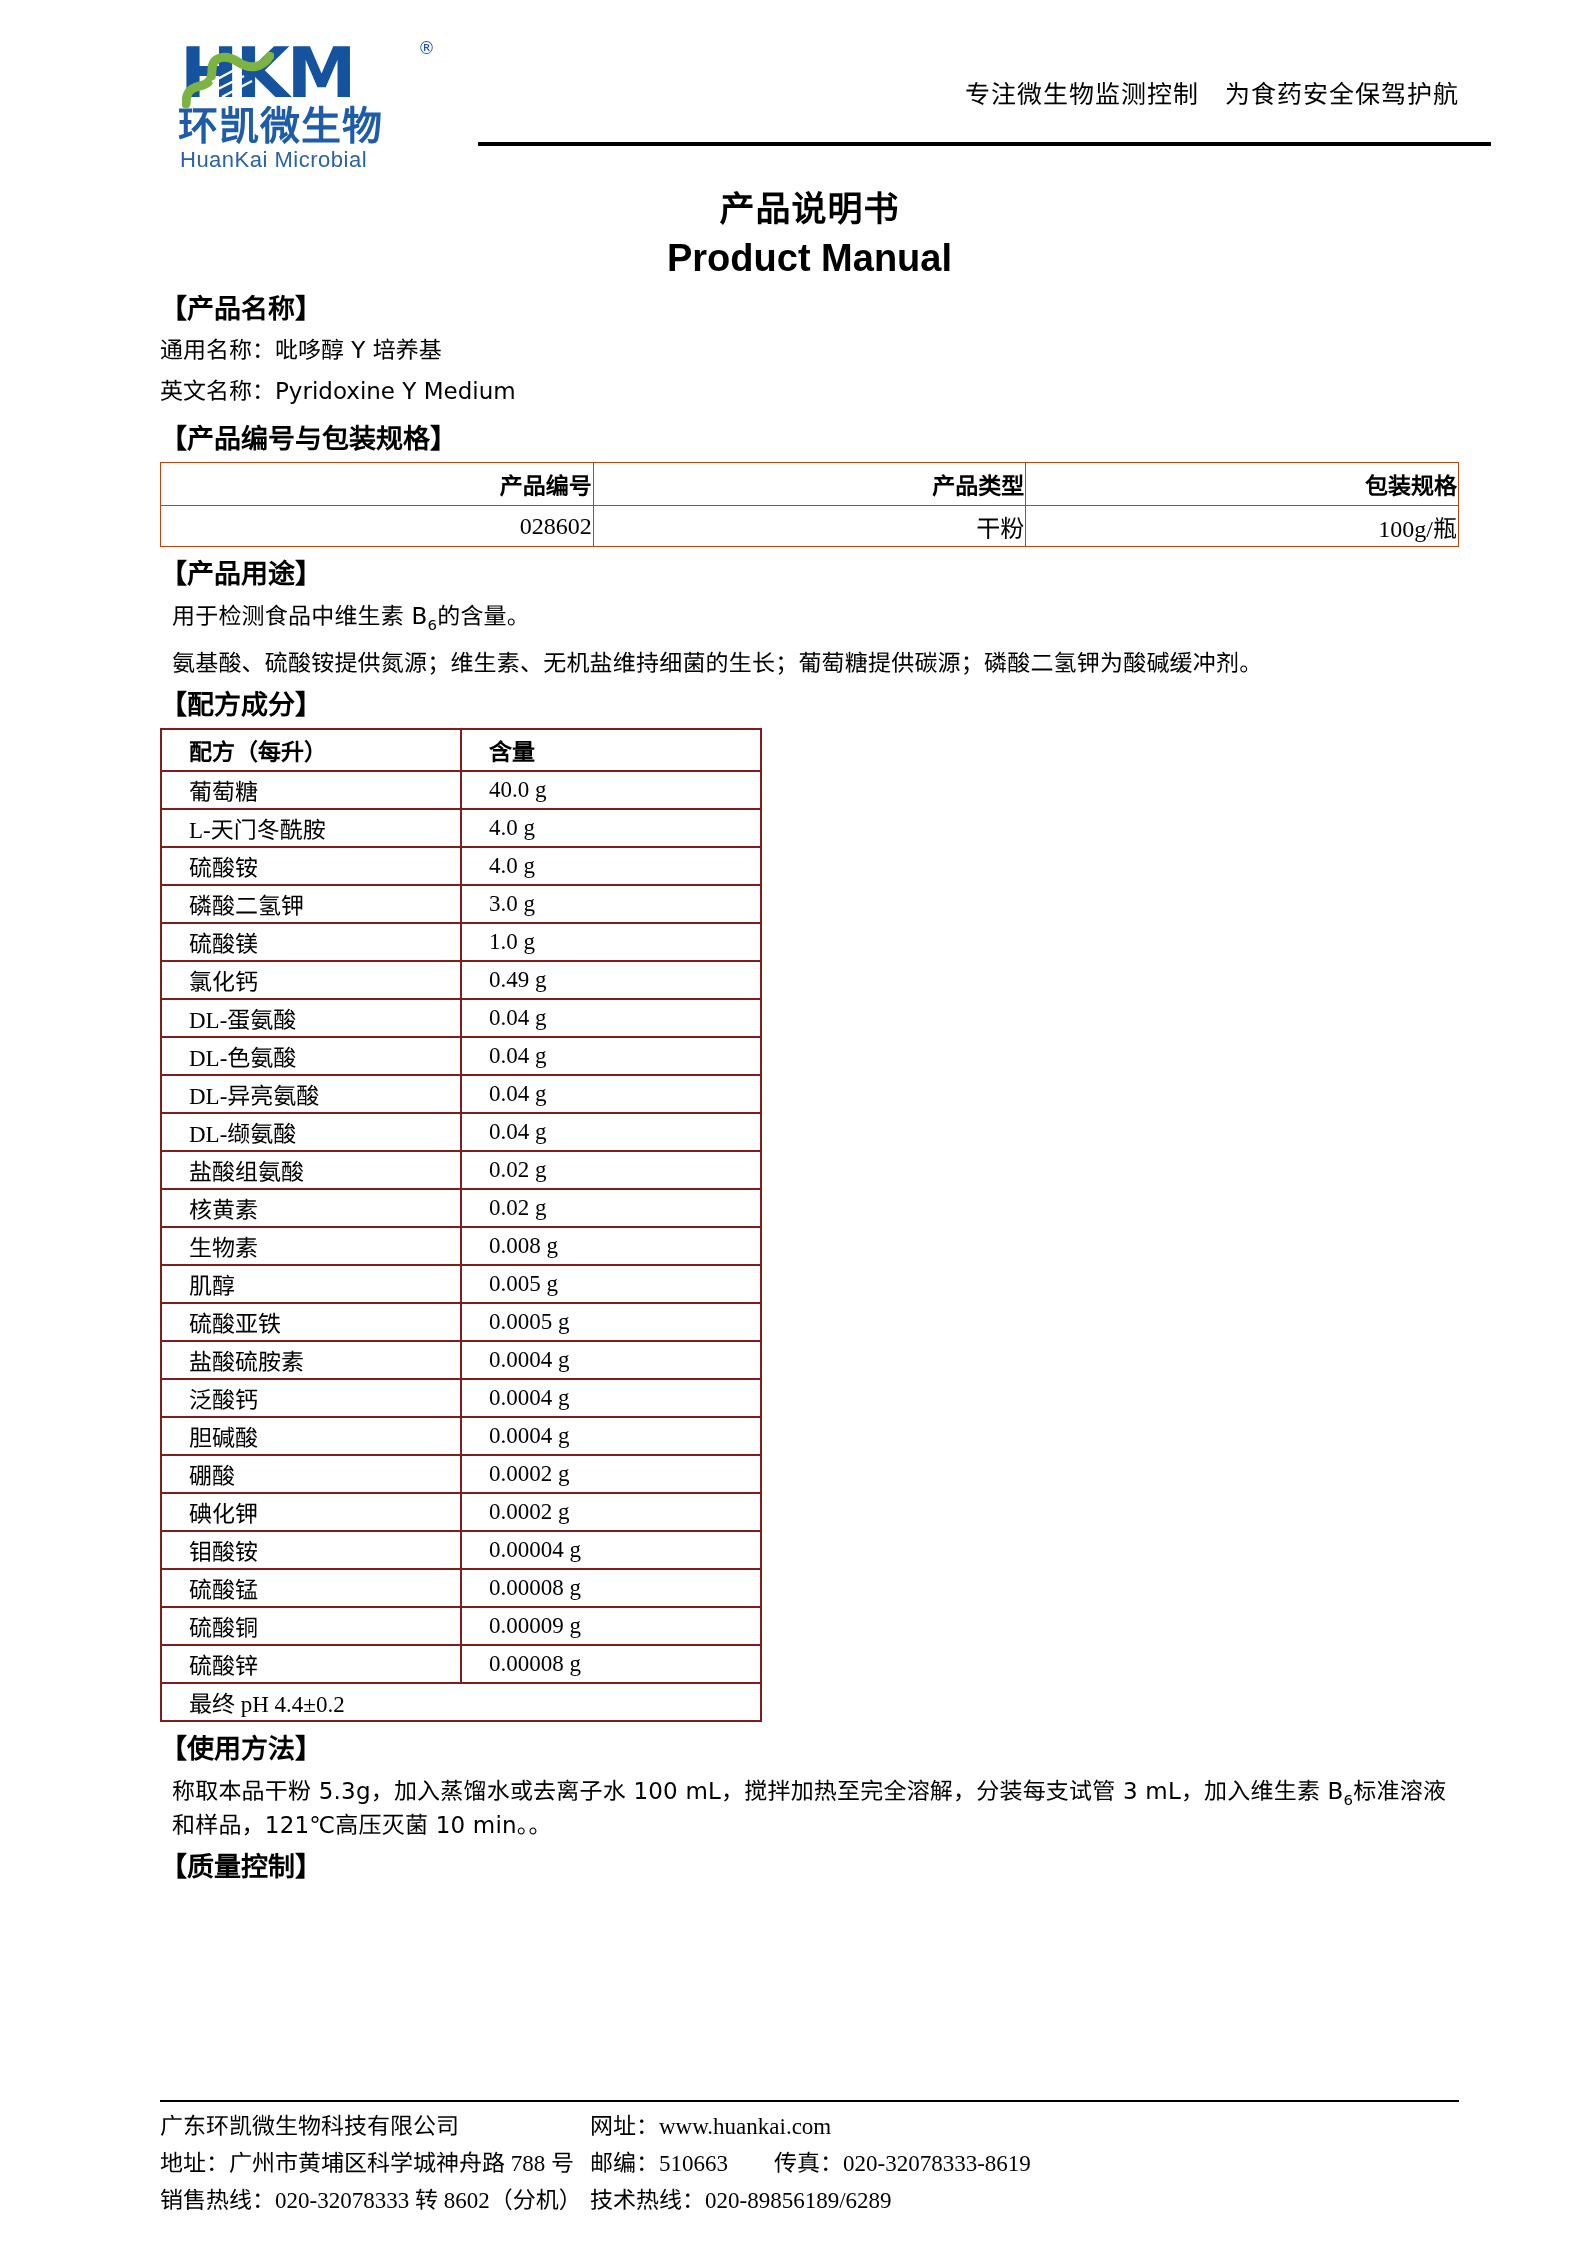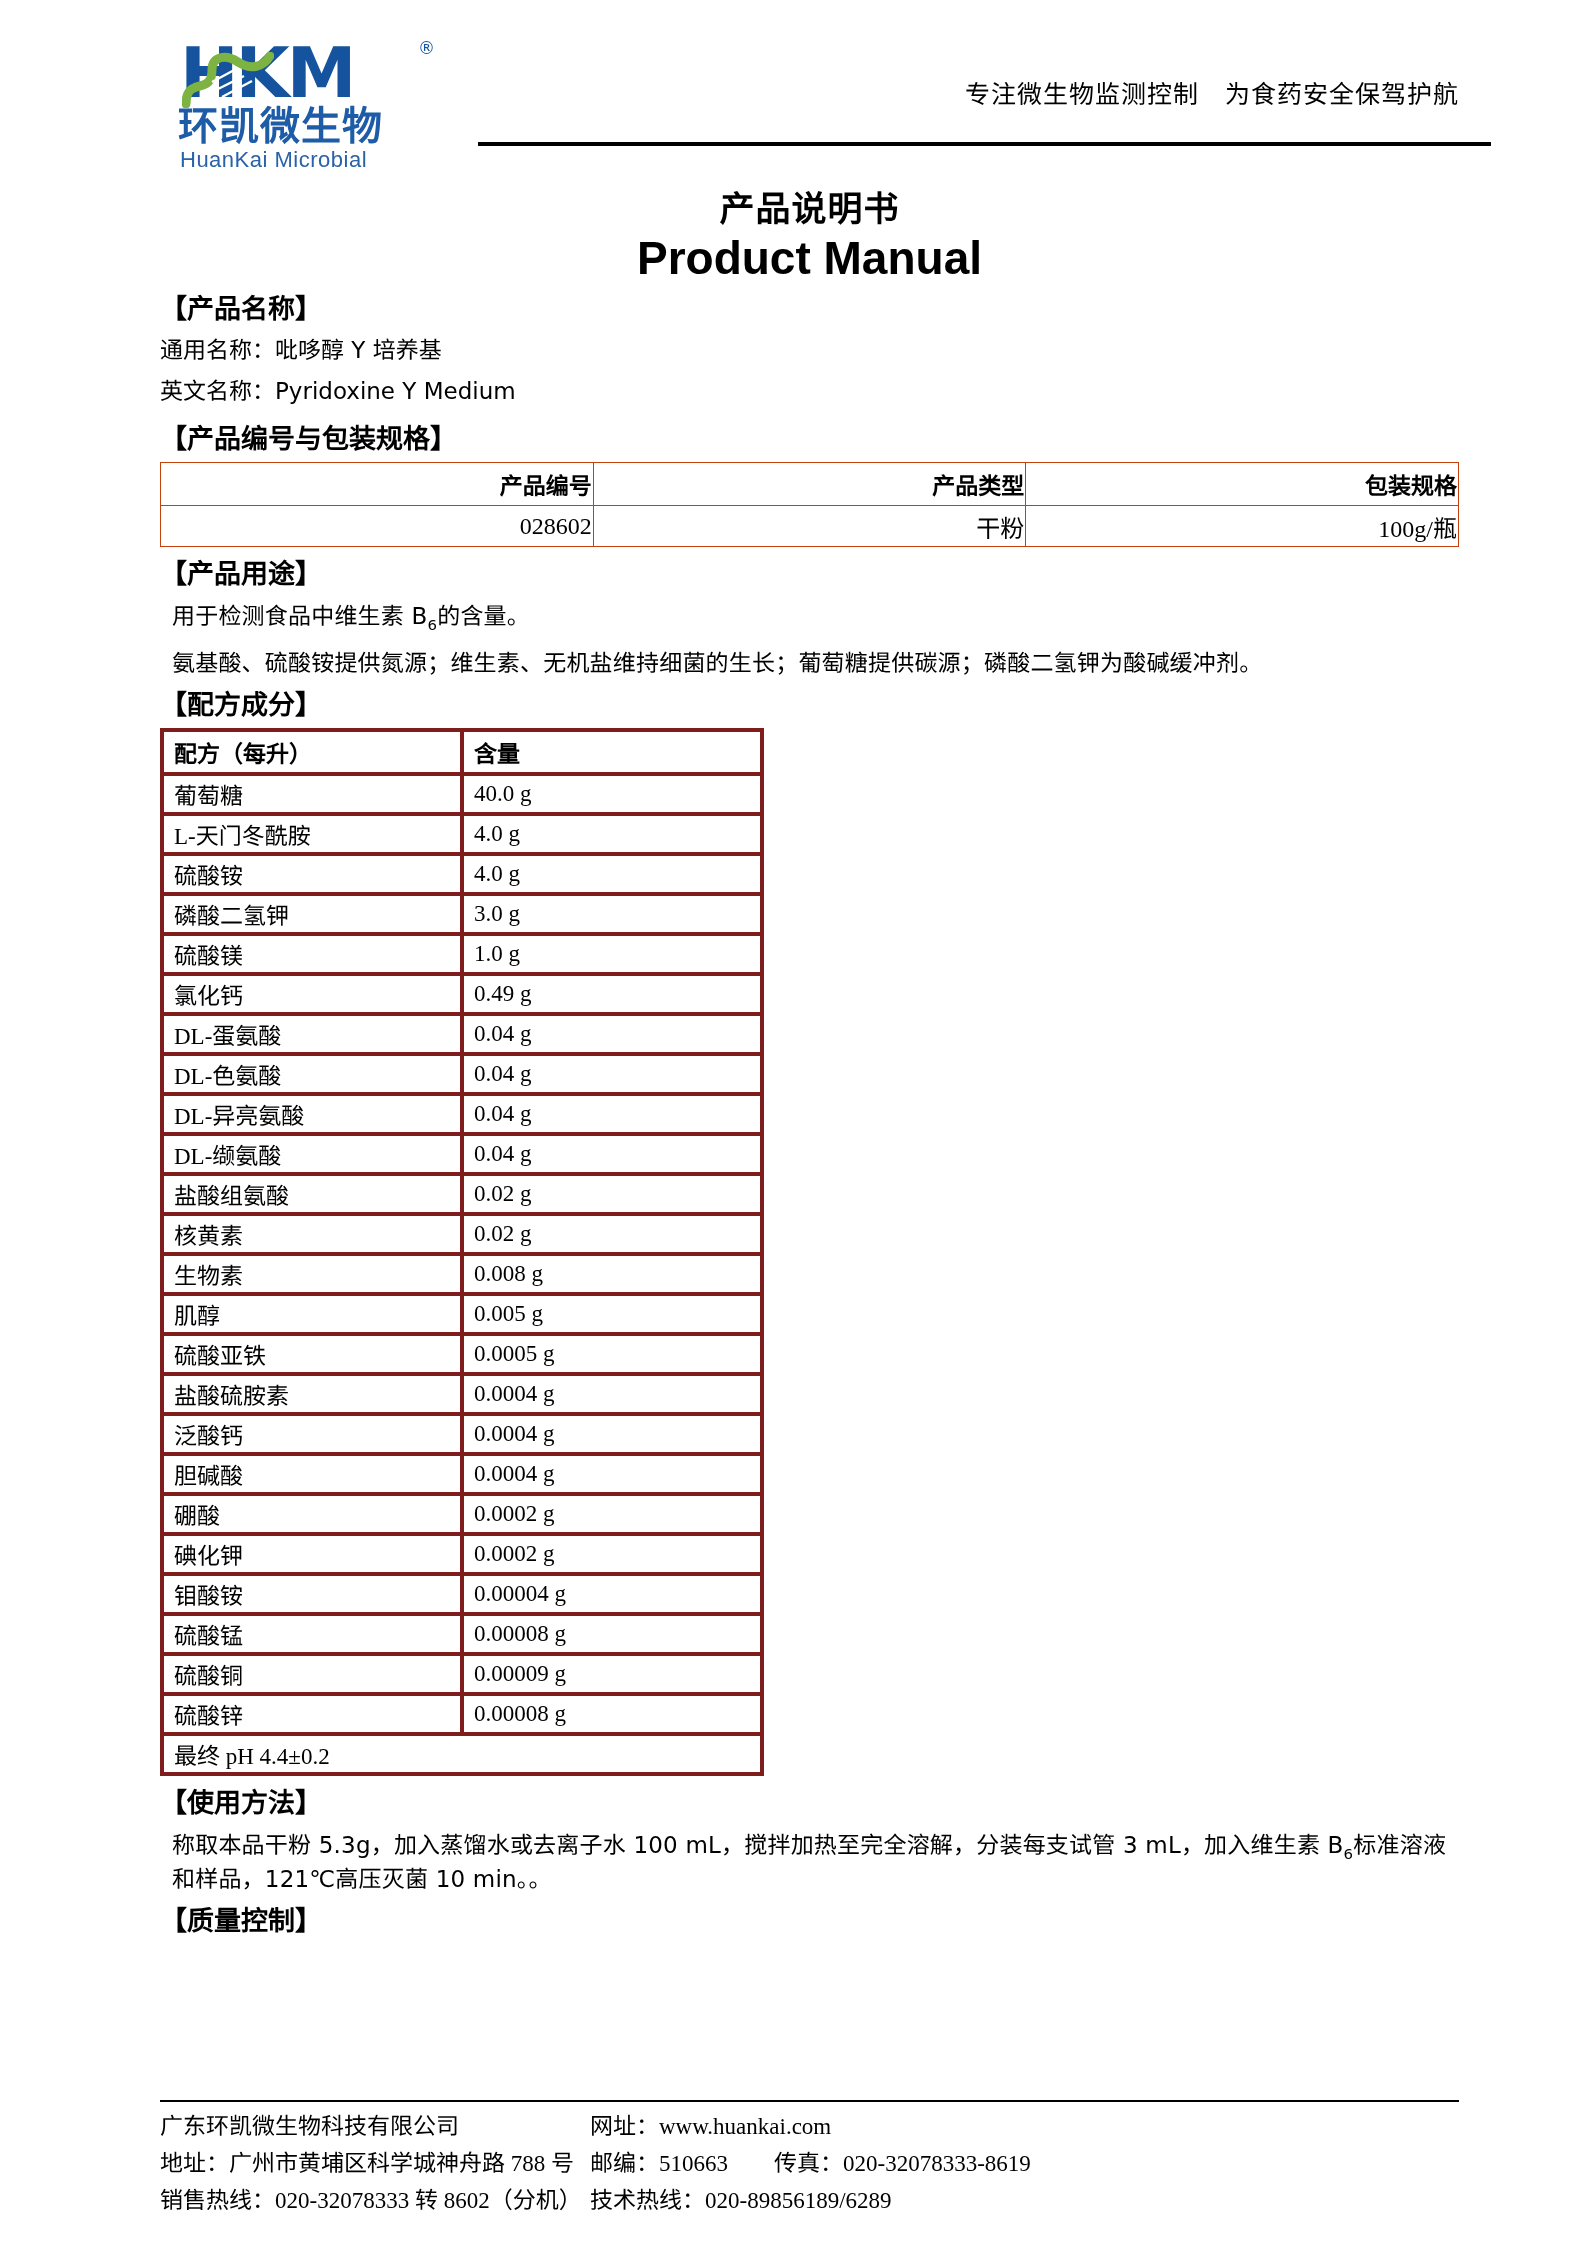--- a/index.html
+++ b/index.html
@@ -114,21 +114,21 @@
     font-family: "DejaVu Sans", sans-serif;
     font-size: 35px;
     font-weight: bold;
     margin: 24px 0 0 0;
     line-height: 42px;
     letter-spacing: 1px;
   }
   .doc-title-en {
     text-align: center;
     font-family: "Liberation Sans", sans-serif;
-    font-size: 46px;
+    font-size: 38px;
     font-weight: bold;
     margin: 4px 0 0 0;
     line-height: 48px;
     letter-spacing: 0px;
   }
 
   
   .sec-head {
     font-family: "DejaVu Sans", sans-serif;
     font-size: 27px;
@@ -181,23 +181,23 @@
     font-size: 24px;
   }
 
   
   .formula-table {
     width: 600px;
     margin: 6px 0 2px 0;
     table-layout: fixed;
   }
   .formula-table td {
-    border: 4px solid #7f1d1d;
+    border: 2px solid #7f1d1d;
     height: 36px;
-    padding: 0 10px;
+    padding: 0 27px;
     font-size: 23px;
     font-family: "Liberation Serif", "DejaVu Serif", serif;
     vertical-align: middle;
   }
   .formula-table col.c1 { width: 300px; }
   .formula-table col.c2 { width: 300px; }
   .formula-table .hdr td {
     font-weight: bold;
     font-family: "DejaVu Sans", sans-serif;
     font-size: 23px;

